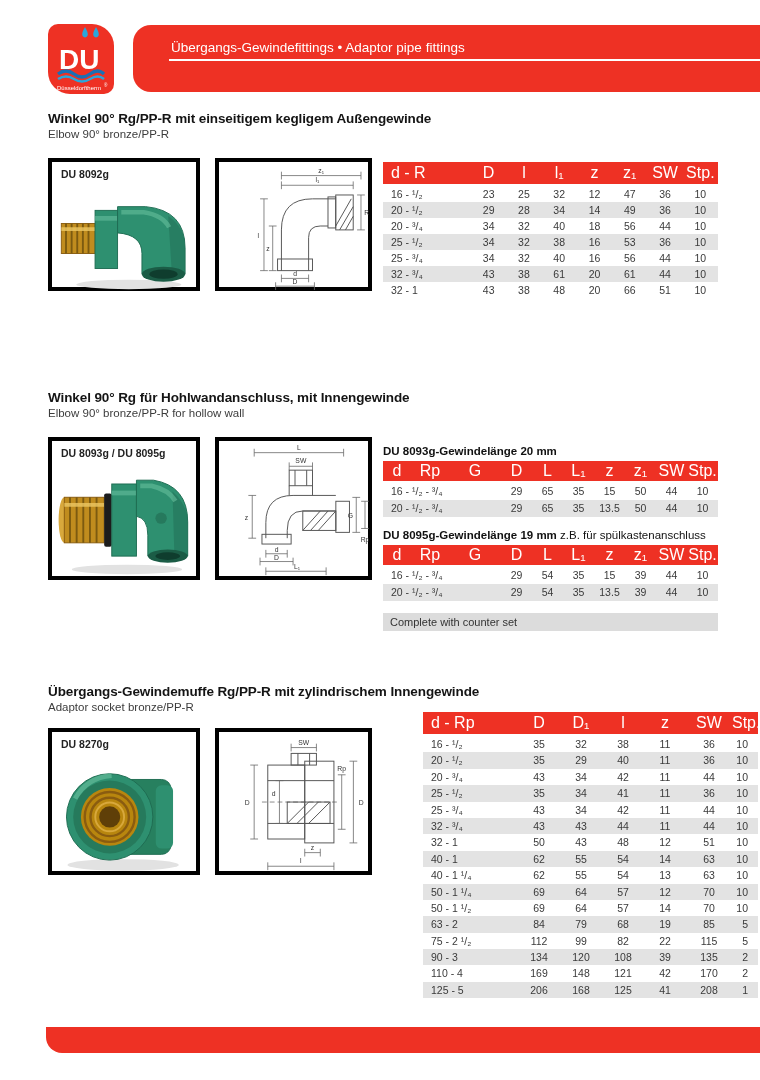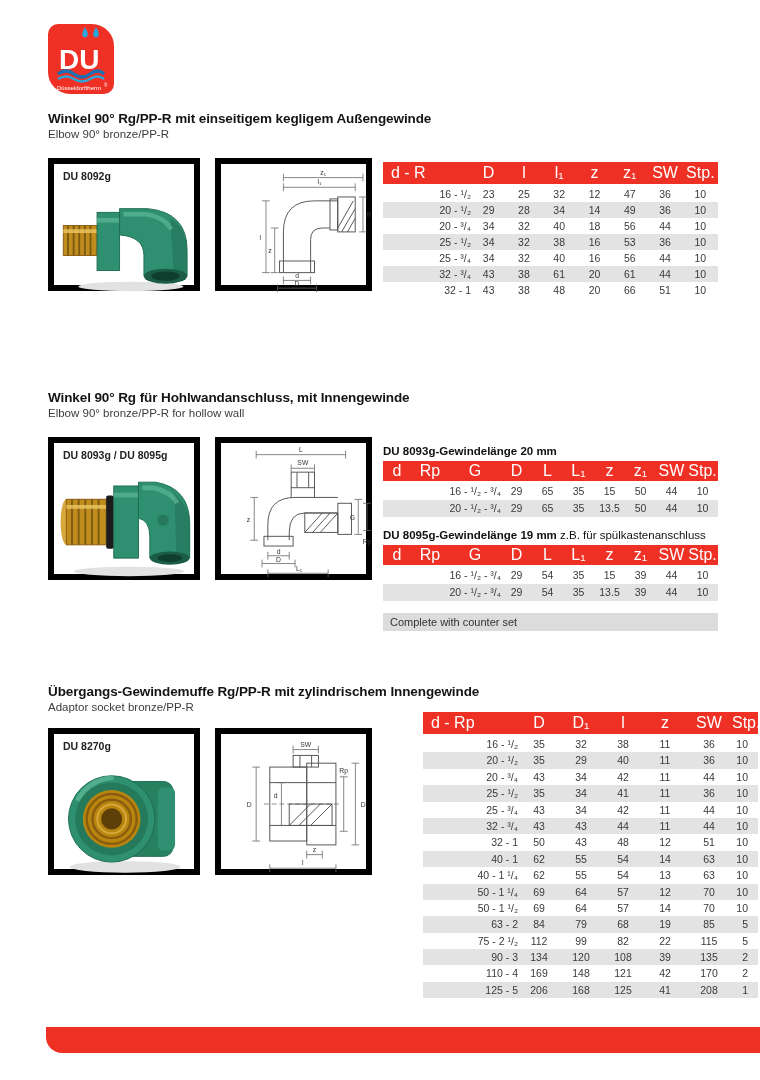--- a/index.html
+++ b/index.html
@@ -13,33 +13,33 @@
   .hbar{left:133px;top:25px;width:627px;height:67px;background:#ee3124;
         border-radius:18px 0 0 18px;}
   .hbar-title{position:absolute;left:38px;top:15px;color:#fff;font-size:13.5px;}
   .hbar-rule{position:absolute;left:36px;right:0;top:34px;height:2px;background:#fff;}
 
   
   .sec-title{font-size:13.5px;font-weight:bold;color:#141414;letter-spacing:-0.1px;}
   .sec-sub{font-size:11.5px;color:#3c3c3c;}
 
   
-  .pbox{border:6px solid #000000;background:#fff;box-sizing:border-box;}
+  .pbox{border:4px solid #000000;background:#fff;box-sizing:border-box;}
   .pbox .code{position:absolute;left:9px;top:6px;font-size:10.5px;font-weight:bold;color:#222;}
 
   
   .tbl{position:absolute;width:335px;}
   .thead{display:grid;background:#ee3124;color:#fff;font-size:16px;
          height:22px;line-height:22px;margin-bottom:2px;}
   .hcell{text-align:center;white-space:nowrap;}
   .hcell.c0{text-align:left;padding-left:8px;}
   .rows .trow{display:grid;height:16px;line-height:16px;font-size:10.5px;color:#3a3a3a;}
   .rows .trow:nth-child(even){background:#e3e3e3;}
   .tcell{text-align:center;white-space:nowrap;}
-  .tcell.c0{text-align:right;padding-left:8px;}
+  .tcell.c0{text-align:left;padding-left:8px;}
 
   .t1 .thead, .t1 .trow{grid-template-columns:88px repeat(7,1fr);}
   .t2 .thead{grid-template-columns:28px 38px 52px repeat(7,1fr);height:20px;line-height:20px;}
   .t2 .thead .hcell.c0{text-align:center;padding-left:0;}
   .t2 .trow{grid-template-columns:118px repeat(7,1fr);height:17px;line-height:17px;}
   .t3 .thead, .t3 .trow{grid-template-columns:95px 42px 42px 42px 42px 46px 1fr;}
   .t3 .trow{height:16.4px;line-height:16.4px;}
   .t3 .hcell:last-child,.t3 .tcell:last-child{text-align:right;padding-right:10px;}
 
   .tbl-title{position:absolute;font-size:11.5px;color:#111;white-space:nowrap;}
@@ -66,20 +66,24 @@
       <path d="M37 3 C33.5 9 33 12.5 37 13.5 C41 12.5 40.5 9 37 3 Z" fill="#2ba6da"></path>
       <path d="M48 3 C44.5 9 44 12.5 48 13.5 C52 12.5 51.5 9 48 3 Z" fill="#2ba6da"></path>
       <text x="11" y="45" font-size="28" font-weight="bold" fill="#ffffff">DU</text>
       <path d="M10 50 q8 -6 16 0 t16 0 t14 0" stroke="#1a6fb5" stroke-width="3.2" fill="none"></path>
       <path d="M10 55 q8 -5 16 0 t16 0 t14 0" stroke="#2ba6da" stroke-width="2.6" fill="none"></path>
       <text x="31" y="66" font-size="6" text-anchor="middle" fill="#ffffff">Düsseldorftherm</text>
       <text x="56" y="63" font-size="4.5" fill="#ffffff">®</text>
     </svg>
   </div>
 
+  <div class="abs hbar">
+    <div class="hbar-title">Übergangs-Gewindefittings • Adaptor pipe fittings</div>
+    <div class="hbar-rule"></div>
+  </div>
 
   <div class="abs sec-title" style="left:48px;top:111px;">Winkel 90° Rg/PP-R mit einseitigem kegligem Außengewinde</div>
   <div class="abs sec-sub" style="left:48px;top:128px;">Elbow 90° bronze/PP-R</div>
 
   <div class="abs pbox" style="left:48px;top:158px;width:152px;height:133px;">
     <div class="code">DU 8092g</div>
     <svg class="abs" style="left:2px;top:24px;" width="144" height="105" viewBox="0 0 150 112">
       <ellipse cx="78" cy="105" rx="56" ry="5" fill="#e2e2e2"></ellipse>
       <rect x="6" y="40" width="36" height="32" fill="#c08c1e" stroke="#8a5c10"></rect>
       <line x1="11" y1="40" x2="11" y2="72" stroke="#7c5a10" stroke-width="2"></line>

